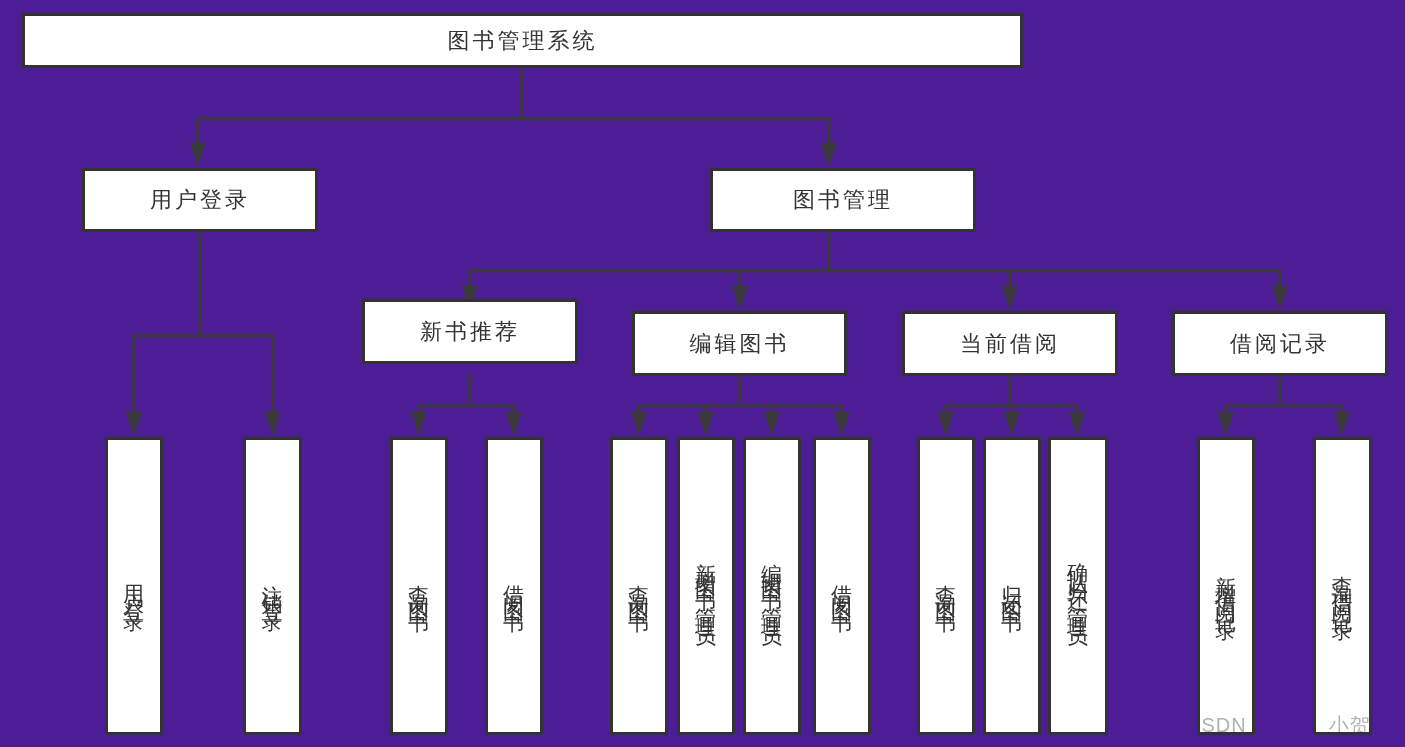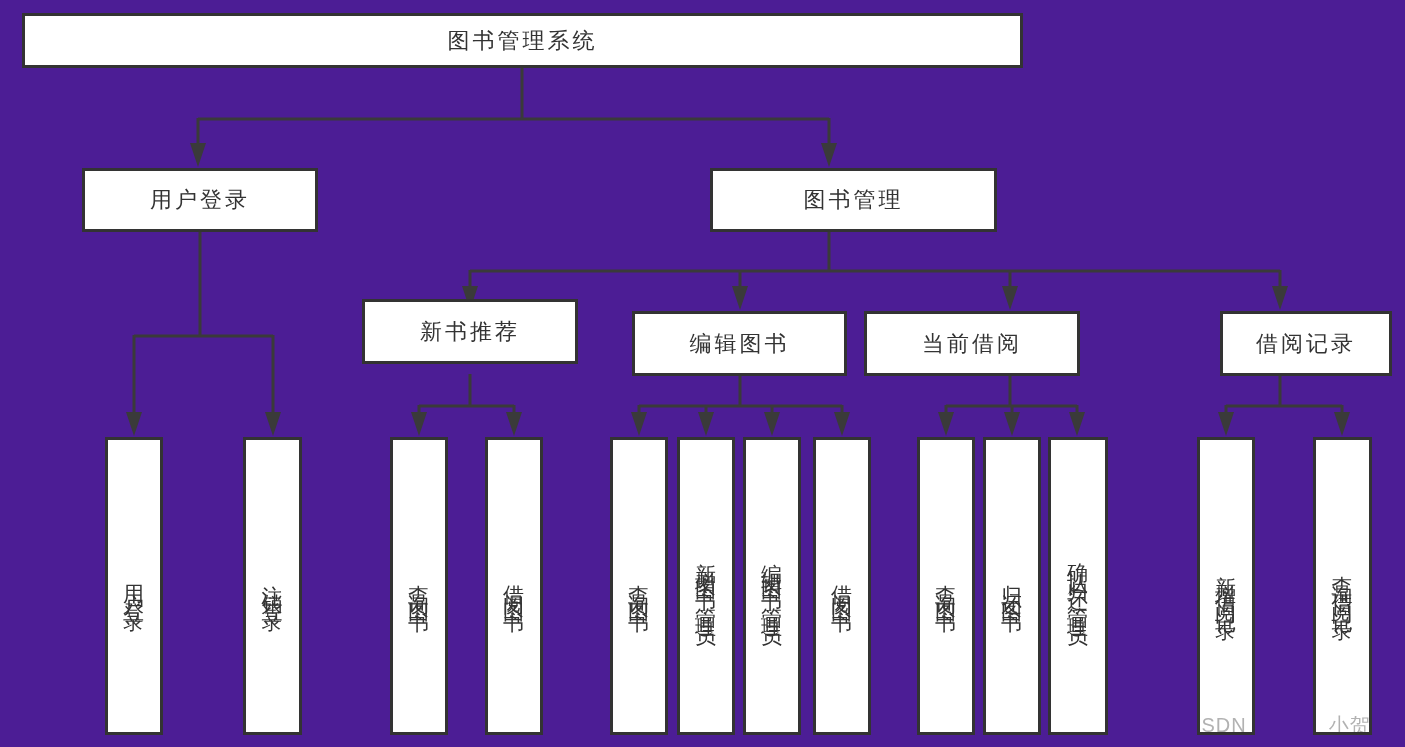--- a/index.html
+++ b/index.html
@@ -85,34 +85,34 @@
     <path d="M1218 412 L1234 412 L1226 436 Z M1334 412 L1350 412 L1342 436 Z" fill="#3a3a3a"></path>
   </svg>
 
   <div class="node" style="left:22px; top:13px; width:1001px; height:55px;">
     <span class="hlabel root-label">图书管理系统</span>
   </div>
 
   <div class="node" style="left:82px; top:168px; width:236px; height:64px;">
     <span class="hlabel">用户登录</span>
   </div>
-  <div class="node" style="left:710px; top:168px; width:287px; height:64px;justify-content:center;">
+  <div class="node" style="left:710px; top:168px; width:266px; height:64px;justify-content:center;">
     <span class="hlabel">图书管理</span>
   </div>
 
   <div class="node" style="left:362px; top:299px; width:216px; height:65px;">
     <span class="hlabel">新书推荐</span>
   </div>
   <div class="node" style="left:632px; top:311px; width:215px; height:65px;">
     <span class="hlabel">编辑图书</span>
   </div>
-  <div class="node" style="left:864px; top:311px; width:216px; height:65px;">
+  <div class="node" style="left:902px; top:311px; width:216px; height:65px;">
     <span class="hlabel">当前借阅</span>
   </div>
-  <div class="node" style="left:1172px; top:311px; width:172px; height:65px;margin-left:48px;">
+  <div class="node" style="left:1172px; top:311px; width:216px; height:65px;">
     <span class="hlabel">借阅记录</span>
   </div>
 
   <div class="node leaf" style="left:105px; top:437px; width:58px; height:298px;">
     <span class="vtext">用户登录</span>
   </div>
   <div class="node leaf" style="left:243px; top:437px; width:59px; height:298px;">
     <span class="vtext">注销登录</span>
   </div>
   <div class="node leaf" style="left:390px; top:437px; width:58px; height:298px;">

